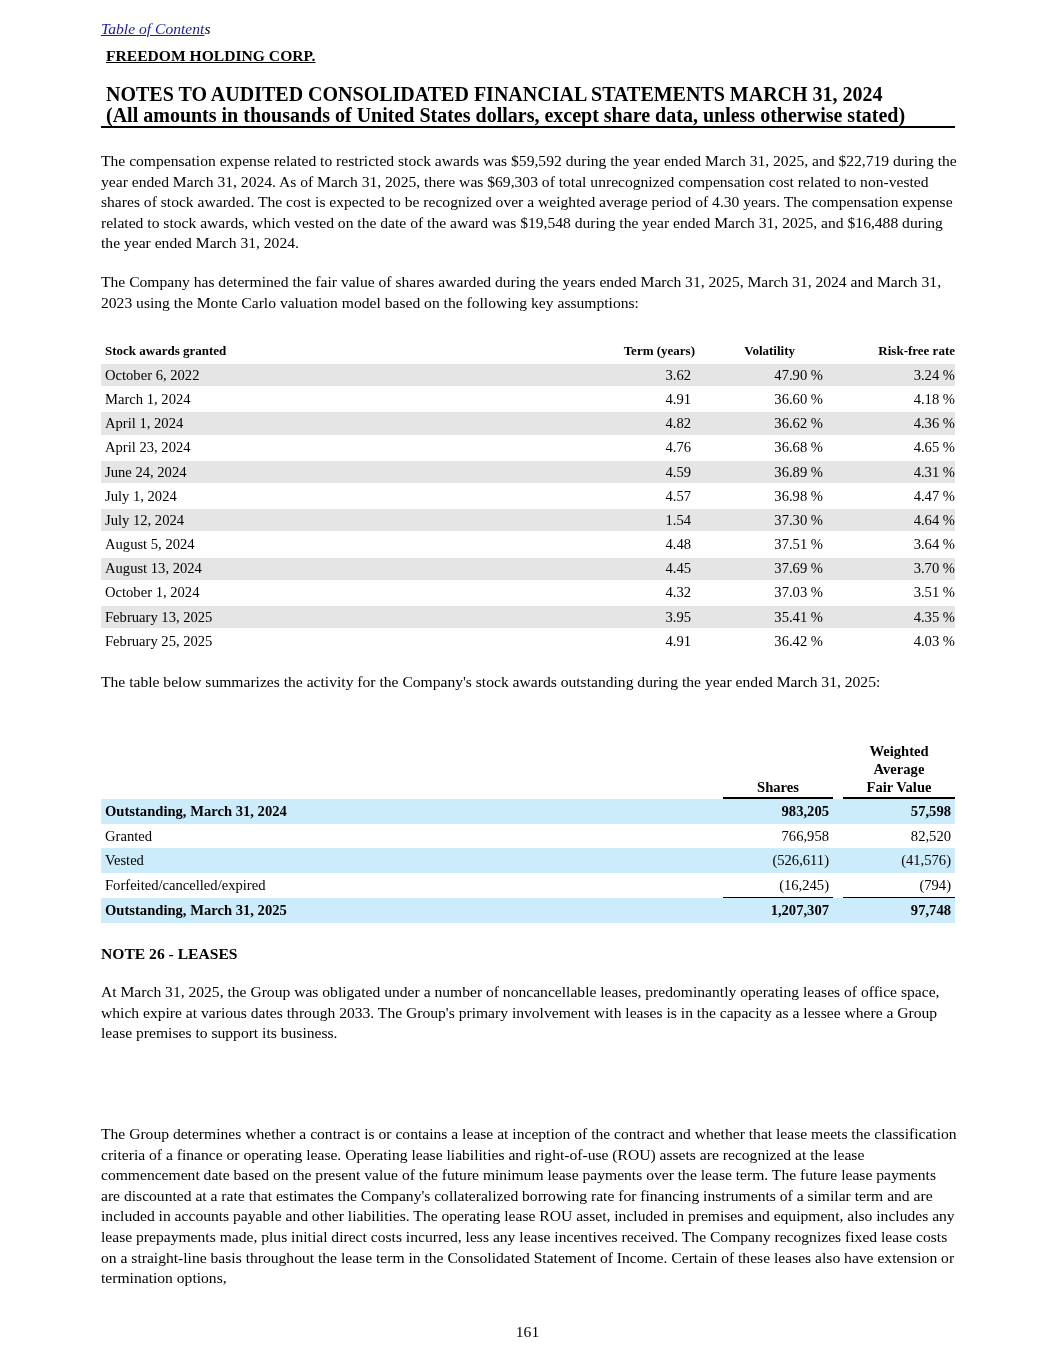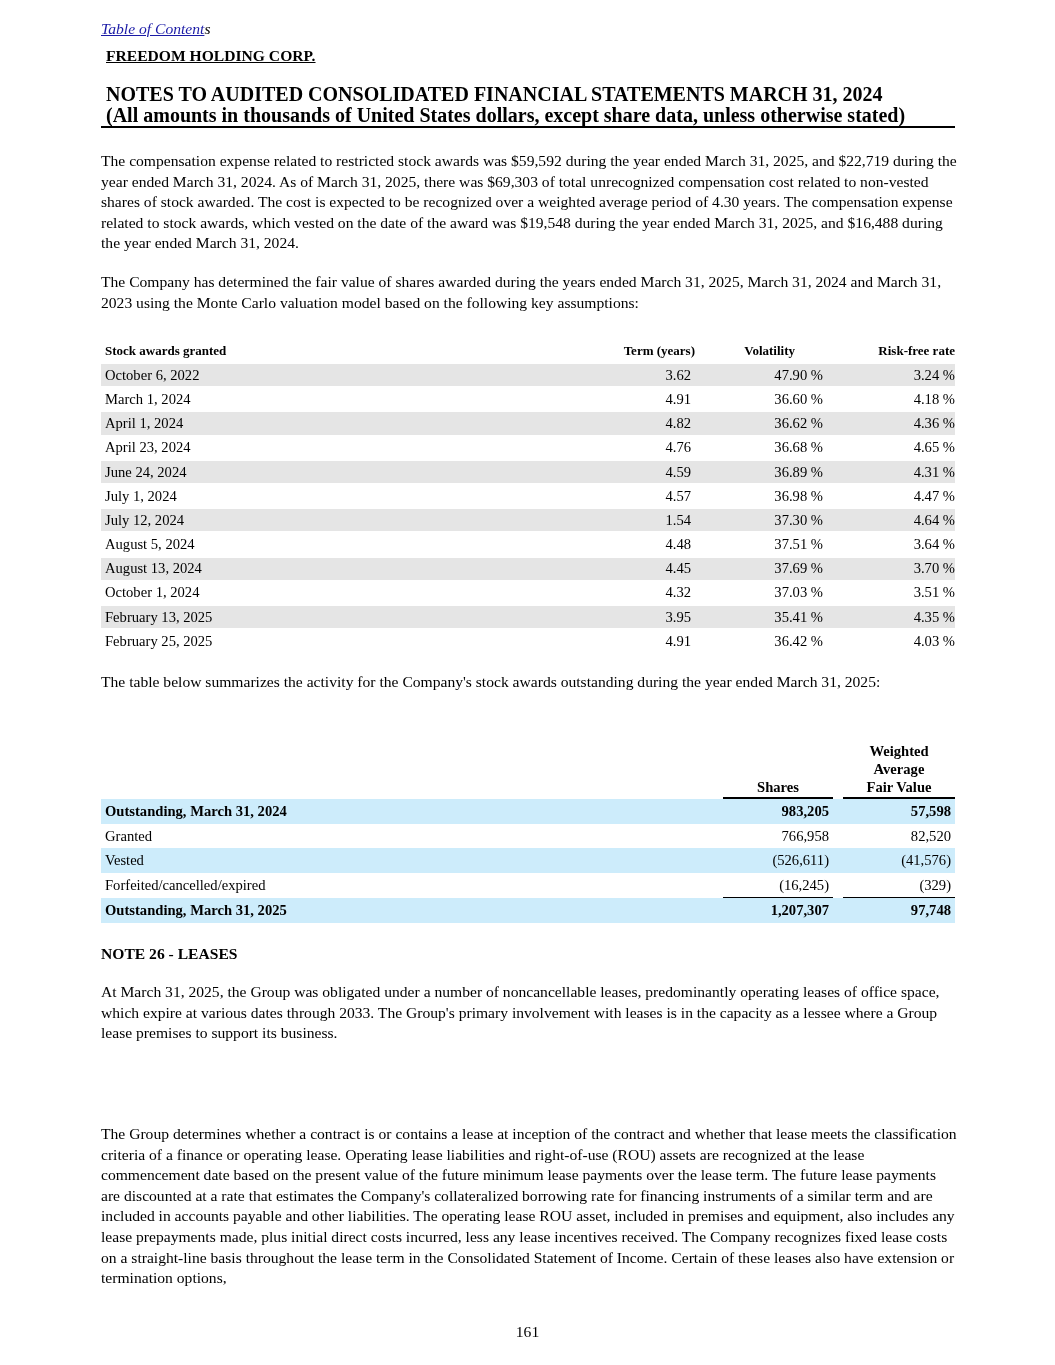--- a/index.html
+++ b/index.html
@@ -294,21 +294,21 @@
       <tr class="row shade">
         <td class="label">Vested</td>
         <td class="num col-shares">(526,611)</td>
         <td class="col-gap"></td>
         <td class="num col-fv">(41,576)</td>
       </tr>
       <tr class="row pre-total">
         <td class="label">Forfeited/cancelled/expired</td>
         <td class="num col-shares">(16,245)</td>
         <td class="col-gap"></td>
-        <td class="num col-fv">(329)</td>
+        <td class="num col-fv">(794)</td>
       </tr>
       <tr class="row shade bold">
         <td class="label">Outstanding, March 31, 2025</td>
         <td class="num col-shares">1,207,307</td>
         <td class="col-gap"></td>
         <td class="num col-fv">97,748</td>
       </tr>
     </tbody>
   </table>
 

